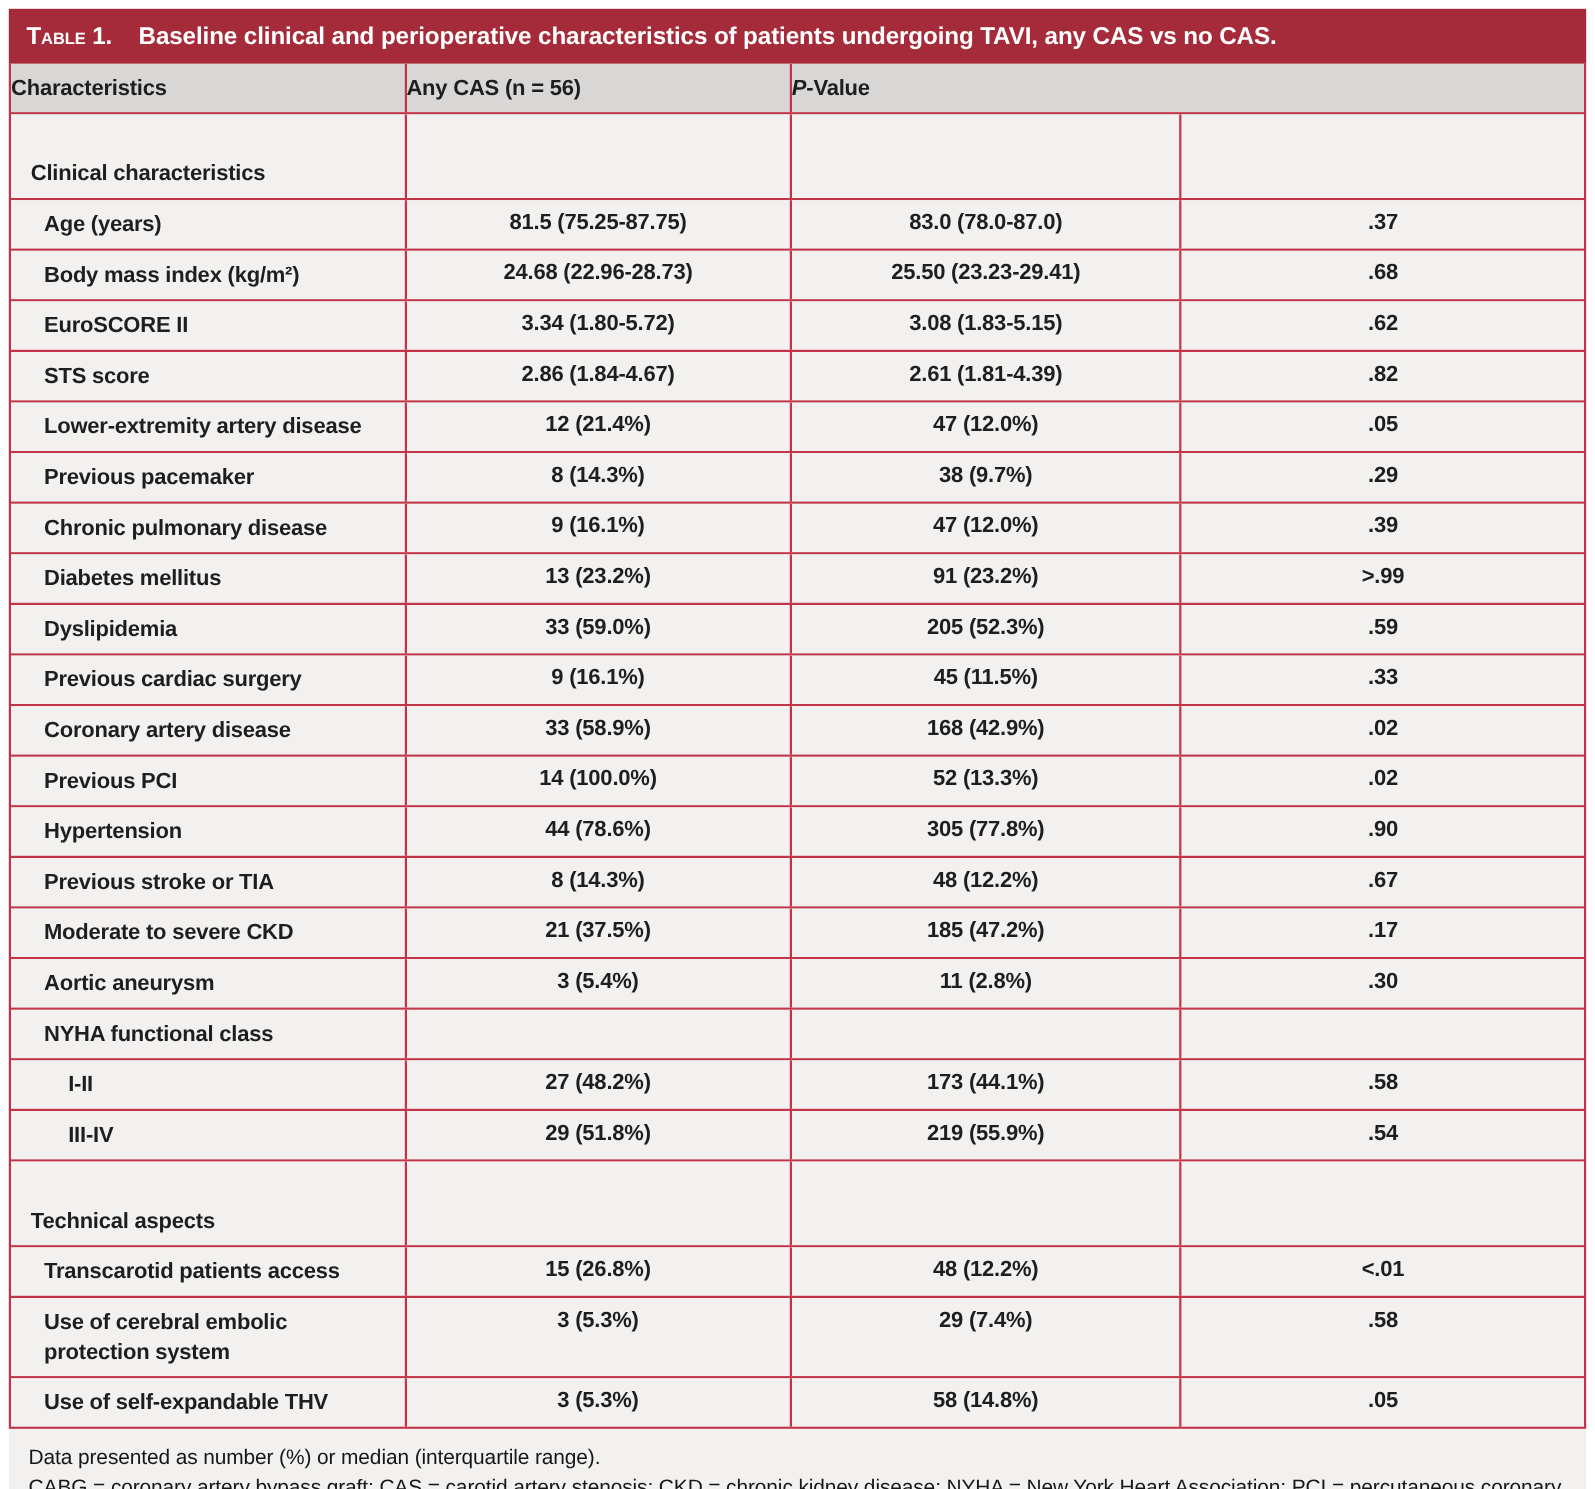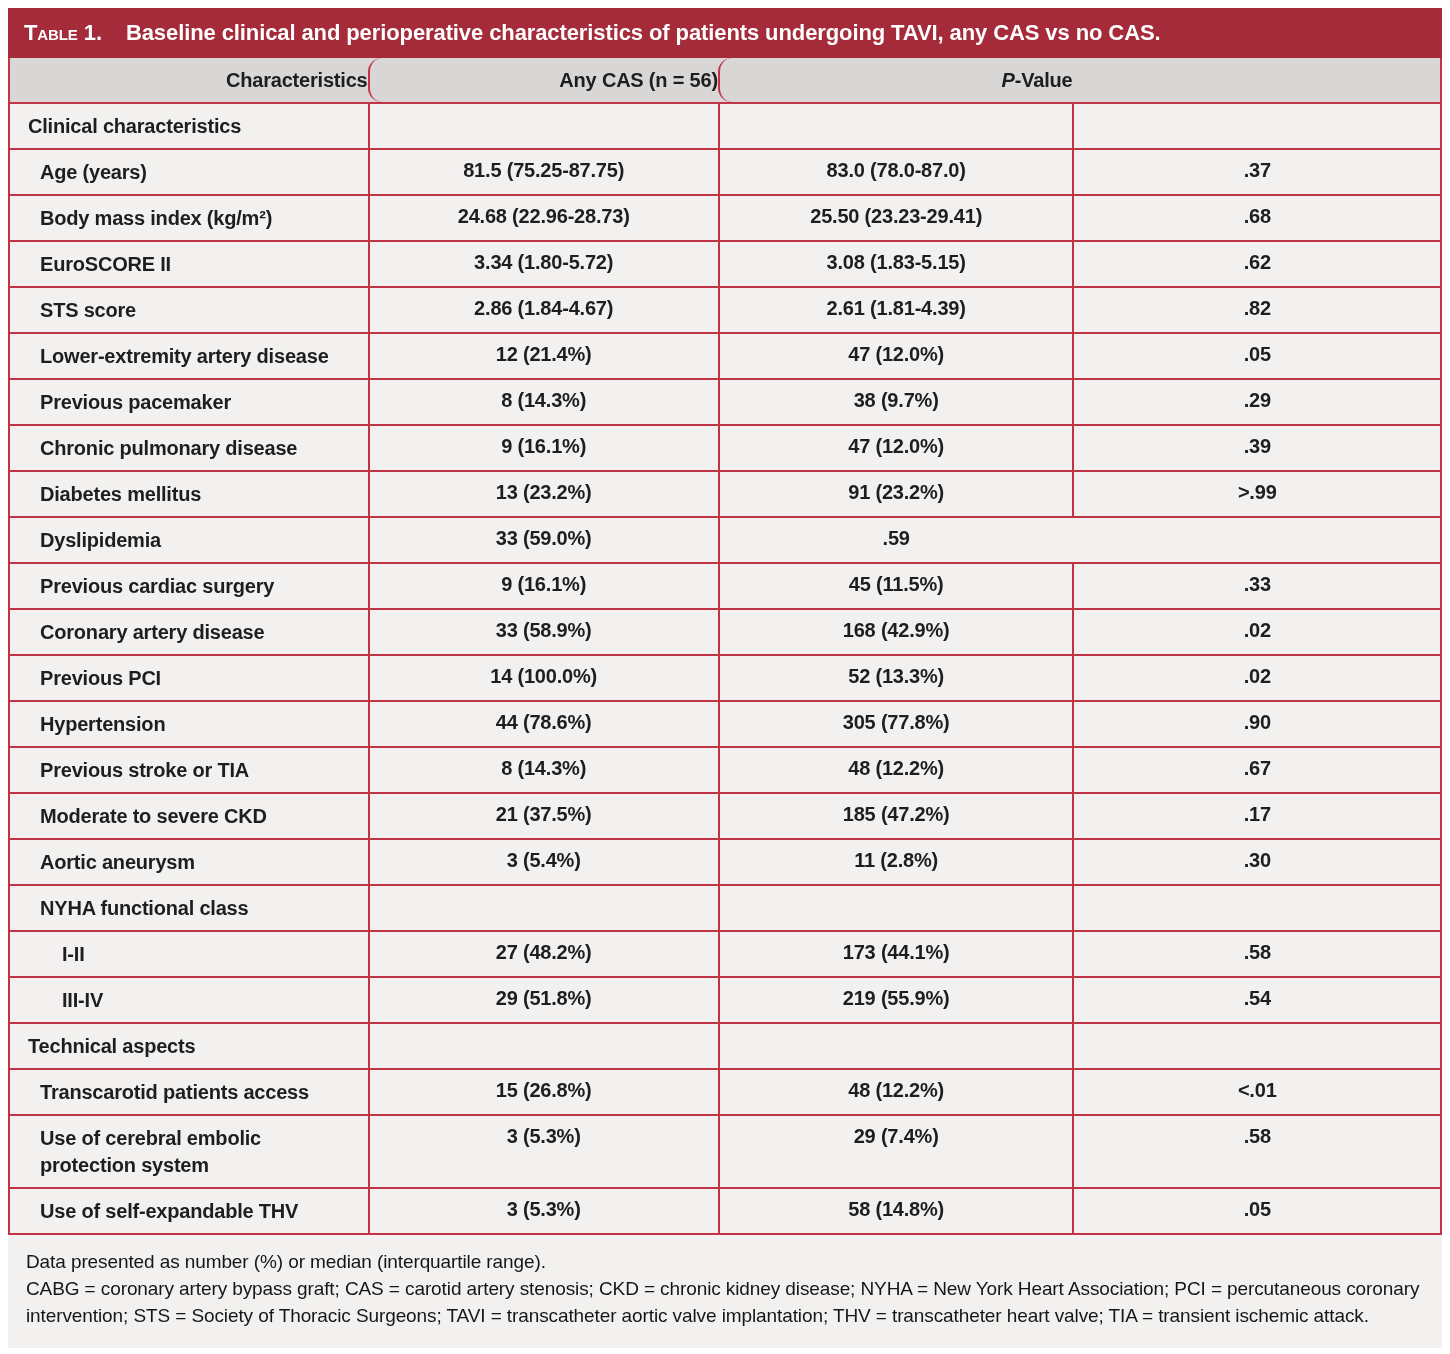--- a/index.html
+++ b/index.html
@@ -47,46 +47,46 @@
     grid-template-columns:25% 24.5% 24.8% 1fr;
     background:var(--cell-bg);
   }
   .header-row{
     background:var(--header-bg);
     border-bottom:2px solid var(--grid-line);
     min-height:46px;
   }
   .hcell{
     display:block;
-    text-align:right;
+    text-align:left;
     padding-top:11px;
     font-size:20px;
     font-weight:700;
     letter-spacing:-0.2px;
   }
-  .hcell + .hcell{ border-left:2px solid var(--grid-line);border-radius:14px; }
+  .hcell + .hcell{ border-left:2px solid var(--grid-line); }
   .hcell.p::first-letter{ font-style:italic; }
 
   .row{
     border-bottom:2px solid var(--grid-line);
     min-height:45px;
   }
   .cell{
     display:block;
     padding-top:9px;
     padding-bottom:8px;
     font-size:20px;
     font-weight:700;
     letter-spacing:-0.2px;
   }
   .cell + .cell{ border-left:2px solid var(--grid-line); }
   .cell.val{ text-align:center; }
   .cell.label span{ display:inline-block; max-width:310px; line-height:1.35; }
 
-  .row.indent-0 .cell.label{ padding-left:18px; }
+  .row.indent-0 .cell.label{ padding-left:18px;margin-top:32px; }
   .row.indent-1 .cell.label{ padding-left:30px; }
   .row.indent-2 .cell.label{ padding-left:52px; }
 
   
   .footnotes{
     background:var(--cell-bg);
     padding:14px 20px 18px 18px;
     font-size:19px;
     font-weight:400;
     line-height:1.42;
@@ -171,20 +171,21 @@
   <div class="row indent-1">
     <div class="cell label"><span>Diabetes mellitus</span></div>
     <div class="cell val">13 (23.2%)</div>
     <div class="cell val">91 (23.2%)</div>
     <div class="cell val">&gt;.99</div>
   </div>
 
   <div class="row indent-1">
     <div class="cell label"><span>Dyslipidemia</span></div>
     <div class="cell val">33 (59.0%)</div>
+    <div class="cell val">205 (52.3%)</div>
     <div class="cell val">.59</div>
   </div>
 
   <div class="row indent-1">
     <div class="cell label"><span>Previous cardiac surgery</span></div>
     <div class="cell val">9 (16.1%)</div>
     <div class="cell val">45 (11.5%)</div>
     <div class="cell val">.33</div>
   </div>
 

